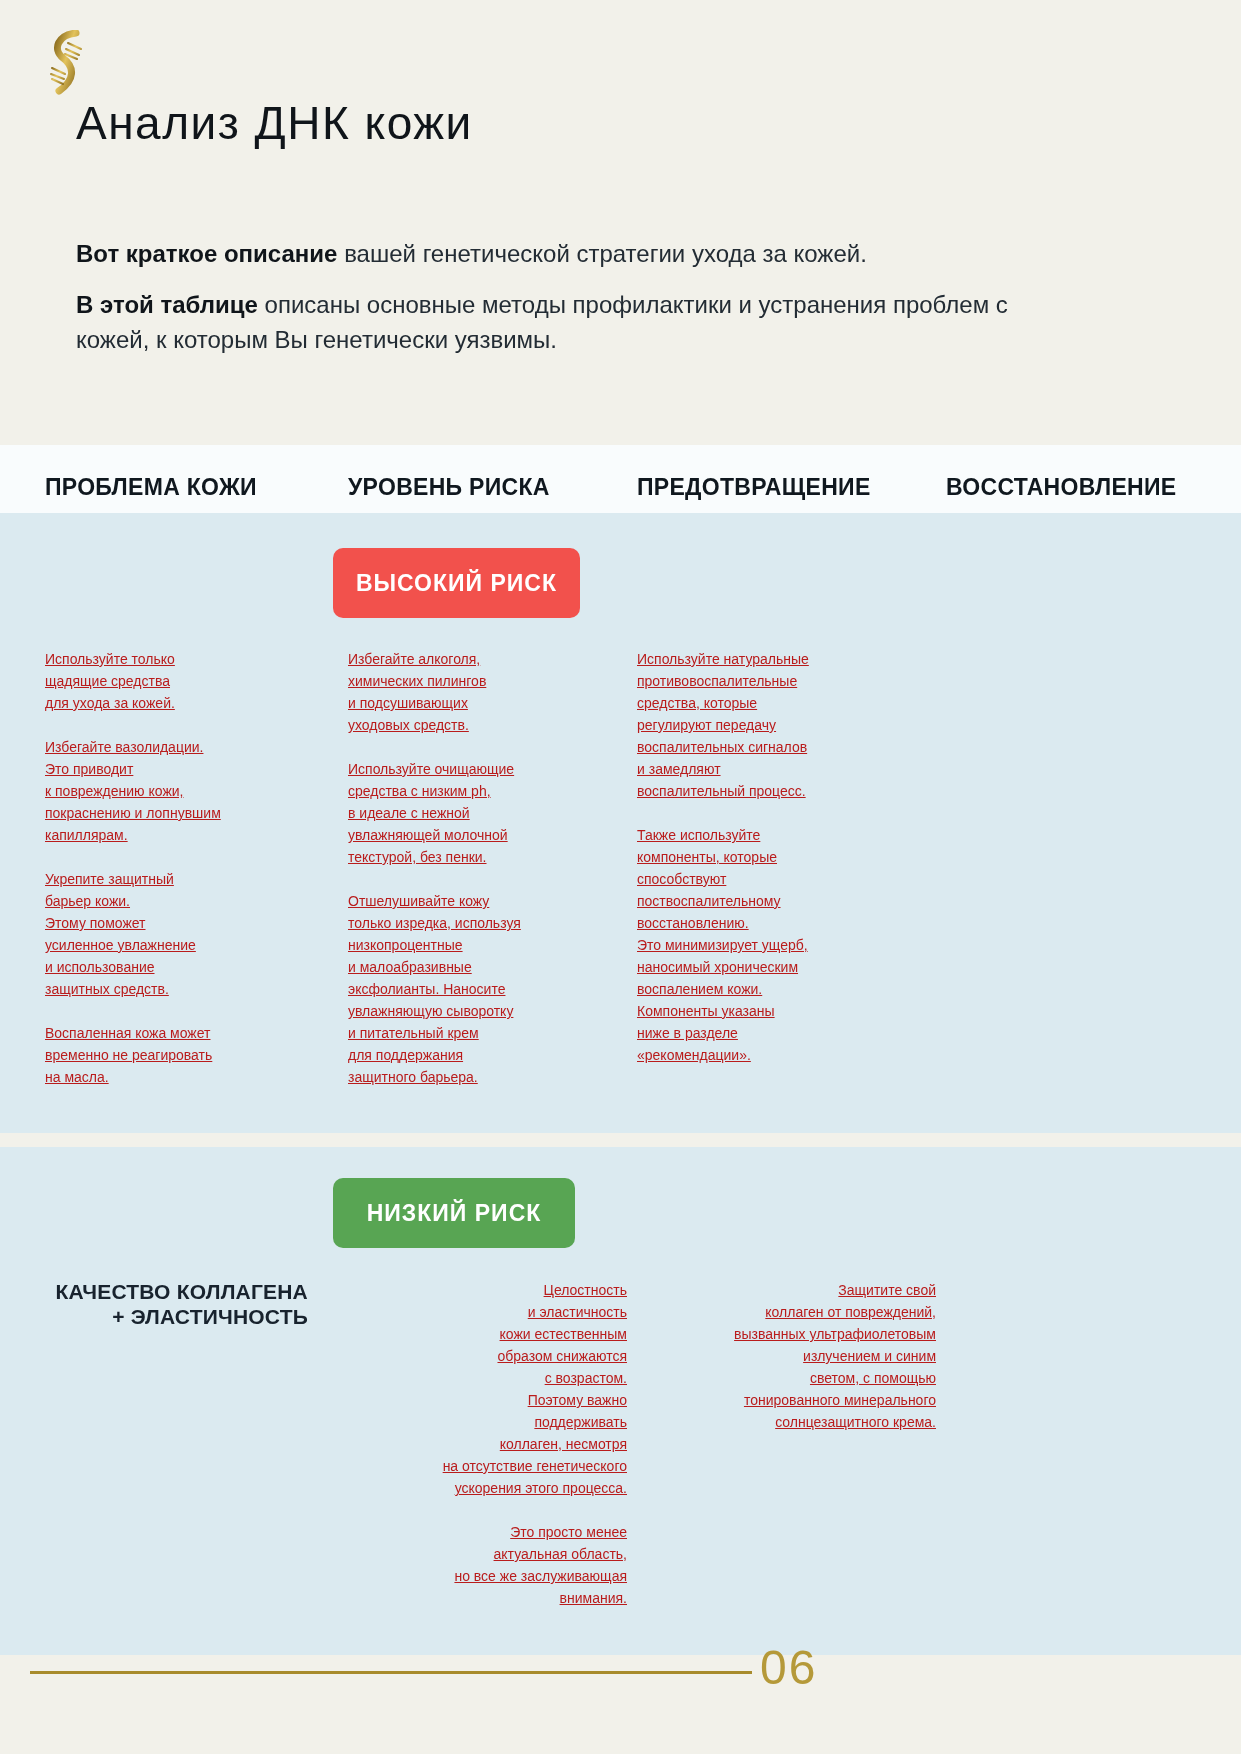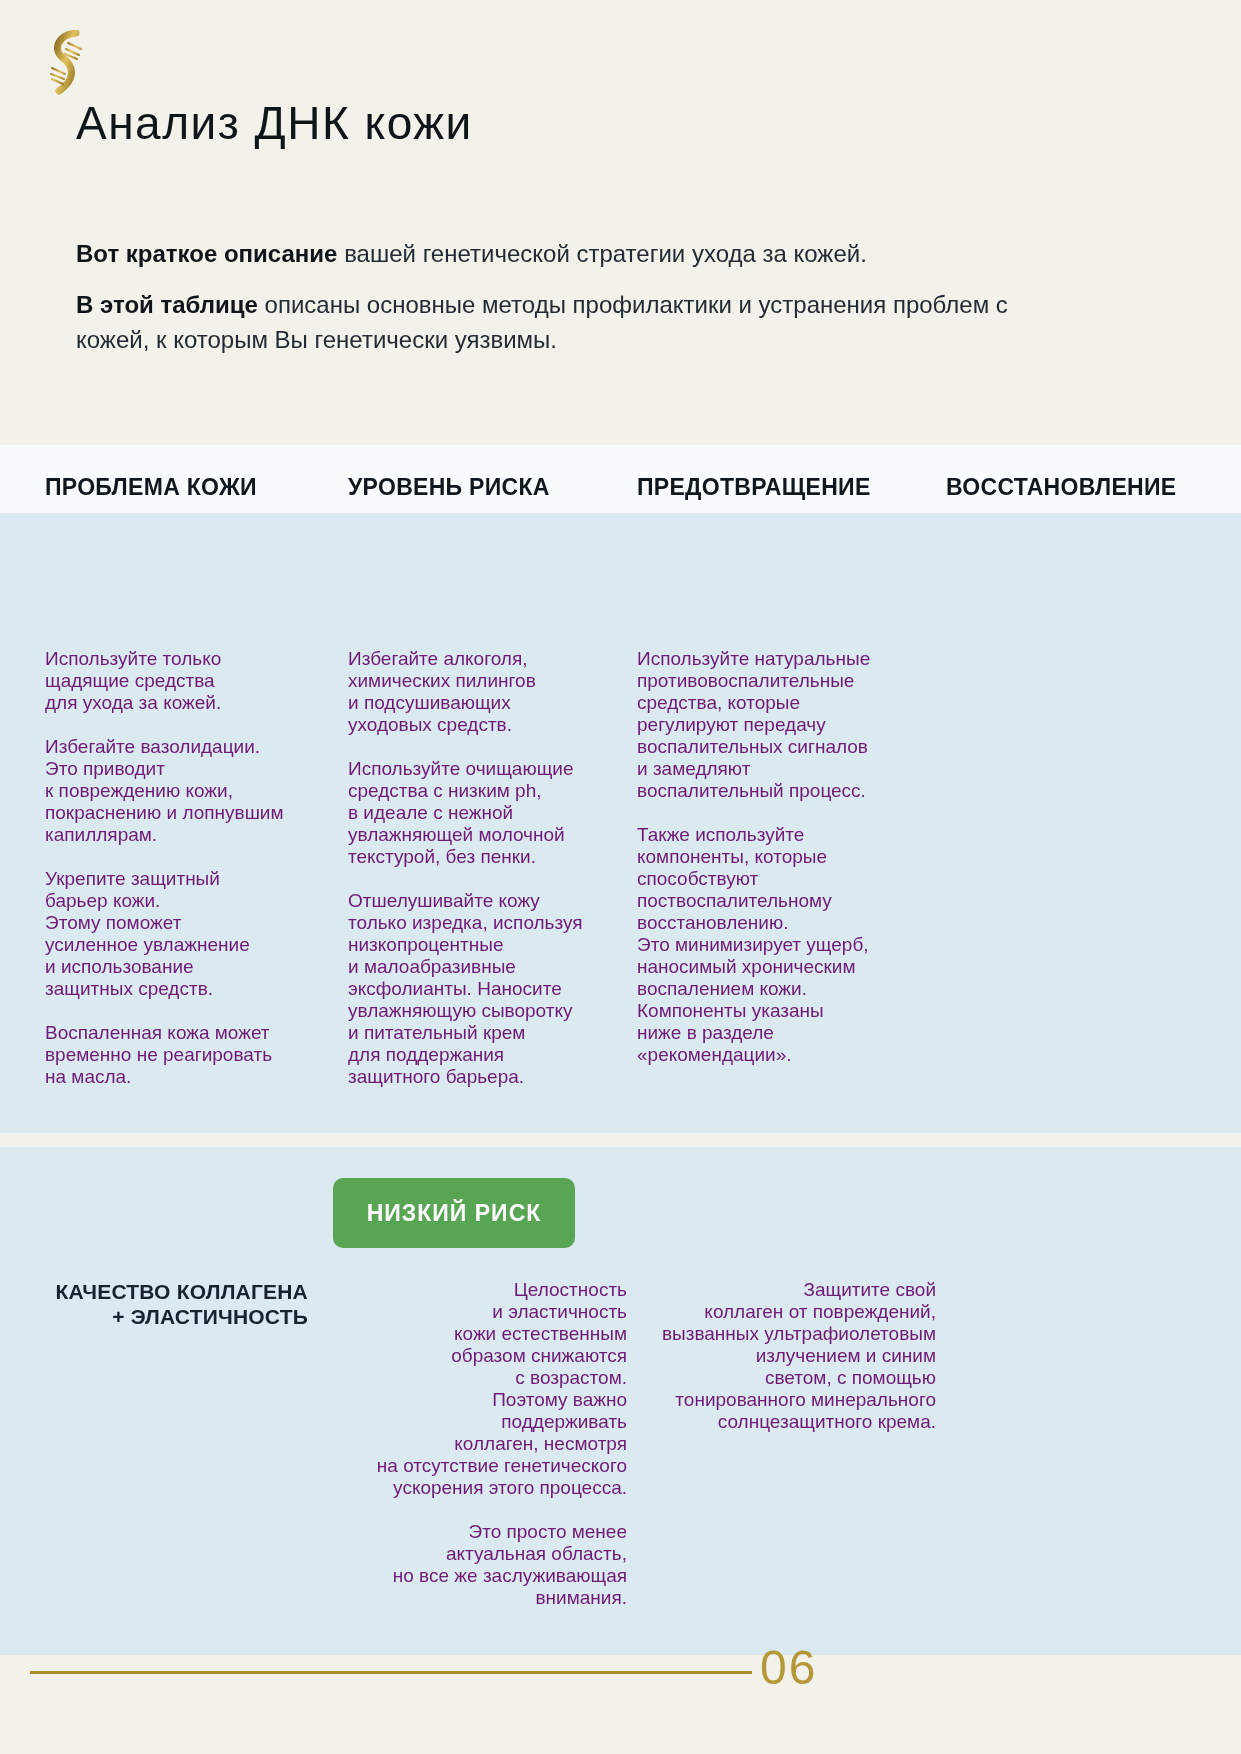--- a/index.html
+++ b/index.html
@@ -47,22 +47,22 @@
     position:absolute;left:45px;right:20px;
     display:grid;grid-template-columns:303px 289px 309px 1fr;
   }
   .section-1 .row-grid{top:135px;}
   .section-2 .row-grid{top:132px;text-align:right;}
   .problem{
     font-size:21px;font-weight:700;line-height:25px;letter-spacing:0.2px;
     color:#18232e;white-space:pre-line;padding-right:40px;
   }
   .cell{
-    font-size:19px;line-height:22px;color:#701a75;
-    white-space:pre-line;padding-right:10px;
+    font-size:14px;line-height:22px;color:#b91c1c;
+    white-space:pre-line;padding-right:10px;text-decoration:underline;
   }
   .footer-line{position:absolute;top:1671px;left:30px;width:722px;height:3px;background:#a88b2c;}
   .page-number{
     position:absolute;top:1640px;left:760px;
     font-size:48px;letter-spacing:2px;color:#b59939;font-weight:400;
   }
 </style>
 </head>
 <body>
 
@@ -90,20 +90,21 @@
   <p class="intro intro-2"><b>В этой таблице</b><span> описаны основные методы профилактики и устранения проблем с кожей, к которым Вы генетически уязвимы.</span></p>
 
   <div class="thead">
     <div class="th">ПРОБЛЕМА КОЖИ</div>
     <div class="th">УРОВЕНЬ РИСКА</div>
     <div class="th">ПРЕДОТВРАЩЕНИЕ</div>
     <div class="th">ВОССТАНОВЛЕНИЕ</div>
   </div>
 
   <section class="risk-section section-1">
+    <div class="badge" style="background: rgb(242, 81, 76);">ВЫСОКИЙ РИСК</div>
     <div class="row-grid">
       <div class="cell">Используйте только
 щадящие средства
 для ухода за кожей.
 
 Избегайте вазолидации.
 Это приводит
 к повреждению кожи,
 покраснению и лопнувшим
 капиллярам.

